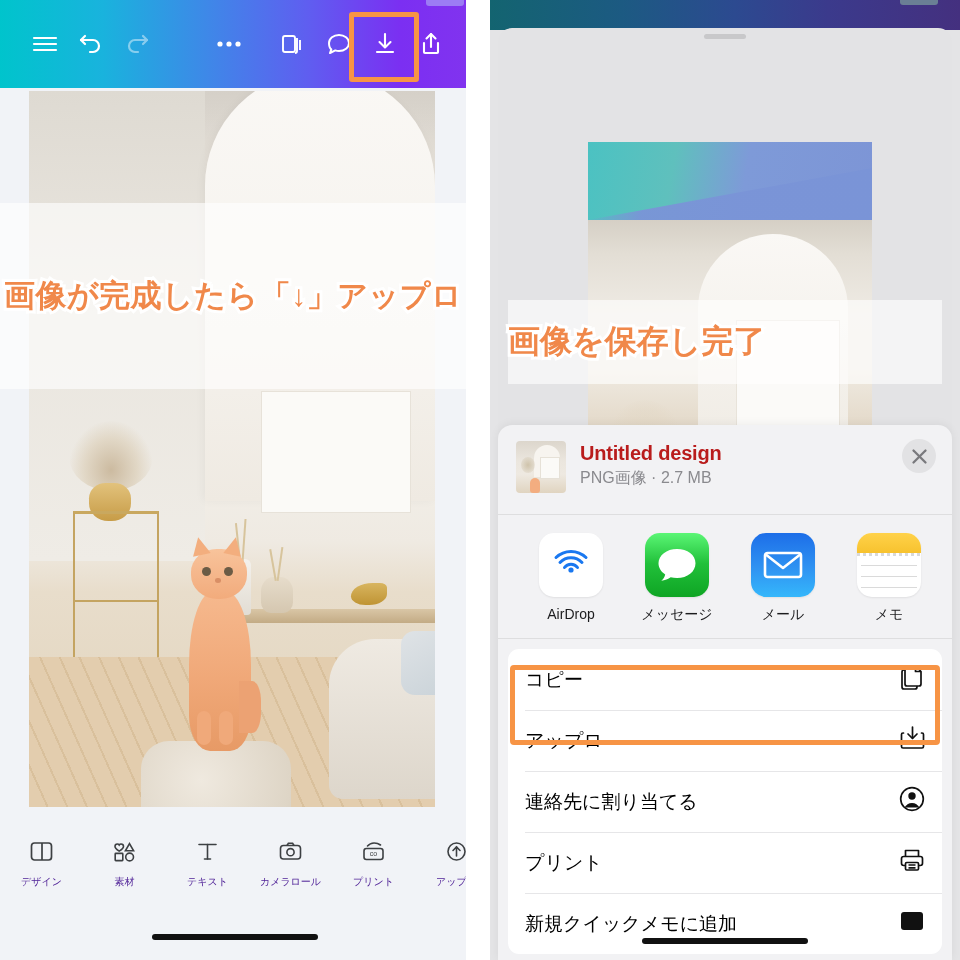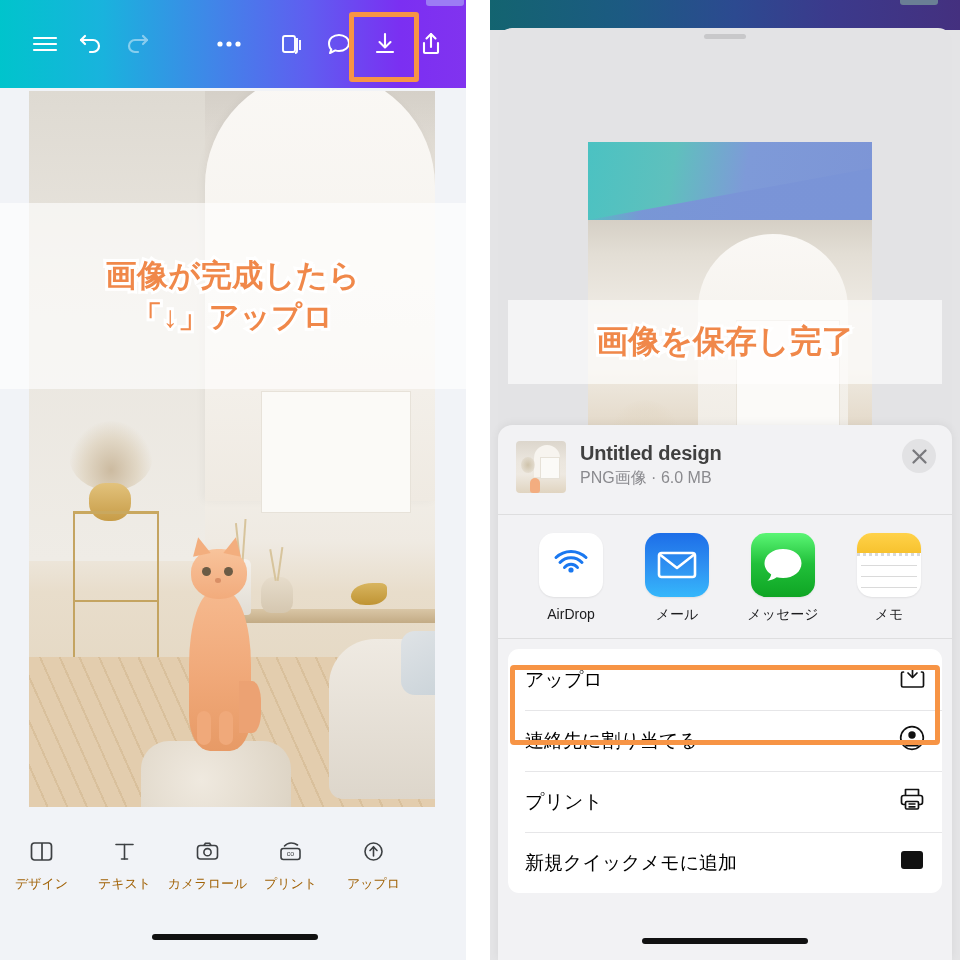--- a/index.html
+++ b/index.html
@@ -135,21 +135,21 @@
   .cat-eye.l { left: 25px; } .cat-eye.r { left: 47px; }
   .cat-nose { position:absolute; left:38px; top:47px; width:6px; height:5px; background:#d98f66; border-radius:50% 50% 60% 60%; }
   .cat-leg { position:absolute; bottom:6px; width:14px; height:34px; background:#f0a97a; border-radius:7px; }
   .cat-leg.l { left: 20px; } .cat-leg.r { left: 42px; }
   .cat-tail { position:absolute; left: 62px; top: 150px; width: 22px; height: 52px; background:#eca273; border-radius: 0 40% 40% 0; }
 
   
   .caption-band {
     position: absolute; left: 0; top: 203px; width: 466px; height: 186px;
     background: rgba(255,255,255,0.62);
-    display: flex; flex-direction: column; align-items: center; justify-content: center;
+    display: flex; flex-direction: row; align-items: center; justify-content: center;
     gap: 2px;
   }
   .caption-line {
     color: #f0884a; font-weight: 700; font-size: 31px; line-height: 1.28;
     letter-spacing: 0.5px; white-space: nowrap;
     -webkit-text-stroke: 6px #ffffff; paint-order: stroke fill;
   }
   .caption-line.small { font-size: 30px; }
 
   
@@ -157,21 +157,21 @@
     position: absolute; left: 0; bottom: 0; width: 466px; height: 142px;
     background: #f1f3f7;
     display: flex; align-items: flex-start; padding-top: 18px;
   }
   .nav-item {
     flex: 0 0 auto; width: 83px;
     display: flex; flex-direction: column; align-items: center; gap: 9px;
     color: #3d3f43;
   }
   .nav-item .nav-ico { height: 30px; display:flex; align-items:center; justify-content:center; }
-  .nav-item .nav-lbl { font-size: 13px; color: #a16207; white-space: nowrap; font-family: Liberation Serif, serif; }
+  .nav-item .nav-lbl { font-size: 10px; color: #4c1d95; white-space: nowrap; font-family: Liberation Serif, serif; }
   .home-bar {
     position: absolute; left: 152px; bottom: 20px; width: 166px; height: 6px;
     background: #111; border-radius: 3px;
   }
 
   
   .panel-right {
     position: absolute; left: 490px; top: 0; width: 470px; height: 960px;
     background: #e4e4e6; overflow: hidden;
   }
@@ -218,21 +218,21 @@
     background:#fbfaf8; border:1px solid #e8e3da;
   }
   .r-prev-plant {
     position:absolute; left:22px; top:196px; width:70px; height:70px;
     background: radial-gradient(ellipse at 50% 60%, rgba(226,215,196,0.9) 0%, rgba(226,215,196,0.35) 55%, rgba(226,215,196,0) 75%);
     border-radius:50%;
   }
   .r-caption-band {
     position: absolute; left: 18px; top: 300px; width: 434px; height: 84px;
     background: rgba(255,255,255,0.62);
-    display:flex; align-items:center; justify-content:center;
+    display:flex; align-items:center; 
   }
   .r-caption-text {
     color: #f0884a; font-weight: 700; font-size: 32px; white-space: nowrap;
     -webkit-text-stroke: 6px #ffffff; paint-order: stroke fill;
   }
 
   .share-card {
     position: absolute; left: 8px; top: 425px; width: 454px; height: 535px;
     background: #f2f2f4; border-radius: 14px 14px 0 0;
     box-shadow: 0 -1px 10px rgba(0,0,0,0.06);
@@ -245,21 +245,21 @@
   .doc-thumb {
     width: 50px; height: 52px; border-radius: 4px; overflow: hidden; flex: 0 0 auto;
     background: linear-gradient(180deg,#dcd6cc 0%, #ebe6de 38%, #eee9e1 64%, #e0d4c0 100%);
     position: relative;
   }
   .doc-thumb .t-arch { position:absolute; left:18px; top:4px; width:26px; height:32px; background:#f7f4ef; border-radius:13px 13px 0 0; }
   .doc-thumb .t-frame { position:absolute; left:24px; top:16px; width:20px; height:22px; background:#fbfaf7; border:1px solid #e6e1d7; }
   .doc-thumb .t-plant { position:absolute; left:5px; top:16px; width:14px; height:16px; background:radial-gradient(ellipse,#cfc3ab,rgba(207,195,171,0)); border-radius:50%; }
   .doc-thumb .t-cat { position:absolute; left:14px; bottom:0px; width:10px; height:15px; background:#f3ad80; border-radius:5px 5px 3px 3px; }
   .doc-meta { display:flex; flex-direction:column; gap:3px; padding-top:1px; }
-  .doc-title { font-size: 20px; font-weight: 700; color: #404040; letter-spacing:-0.2px; }
+  .doc-title { font-size: 20px; font-weight: 700; color: #b91c1c; letter-spacing:-0.2px; }
   .doc-sub { font-size: 16px; color: #8a8a8e; }
   .close-btn {
     position: absolute; right: 16px; top: 14px; width: 34px; height: 34px; border-radius: 50%;
     background: #e2e2e4; display: flex; align-items: center; justify-content: center;
   }
 
   .app-row {
     display: flex; align-items: flex-start; gap: 0; padding: 18px 0 14px 20px;
     border-bottom: 1px solid #dededf; overflow: hidden;
   }
@@ -405,20 +405,31 @@
         <span class="nav-ico">
           <svg width="25" height="25" viewBox="0 0 25 25" fill="none" stroke="#3d4043" stroke-width="1.7">
             <rect x="2.5" y="4" width="20" height="17" rx="3"></rect>
               <line x1="13" y1="4" x2="13" y2="21"></line>
           </svg>
         </span>
         <span class="nav-lbl">デザイン</span>
       </div>
       <div class="nav-item">
         <span class="nav-ico">
+          <svg width="25" height="25" viewBox="0 0 25 25" fill="none" stroke="#3d4043" stroke-width="1.6">
+            <path d="M3 7.5c0-1.4 1.1-2.5 2.4-2.5 .8 0 1.4.4 1.8 1 .4-.6 1-1 1.8-1C10.4 5 11.5 6.1 11.5 7.5c0 2-4.3 4.6-4.3 4.6S3 9.5 3 7.5z"></path>
+            <path d="M17.5 4.6 L21.6 11.8 H13.4 Z"></path>
+            <rect x="3.2" y="14.4" width="7.6" height="7.2" rx="0.6"></rect>
+            <circle cx="17.6" cy="18" r="3.9"></circle>
+          </svg>
+        </span>
+        <span class="nav-lbl">素材</span>
+      </div>
+      <div class="nav-item">
+        <span class="nav-ico">
           <svg width="25" height="25" viewBox="0 0 25 25" fill="none" stroke="#3d4043" stroke-width="1.6" stroke-linecap="round">
             <line x1="4" y1="5.5" x2="21" y2="5.5"></line>
               <line x1="12.5" y1="5.5" x2="12.5" y2="20"></line>
             <line x1="9.5" y1="20" x2="15.5" y2="20"></line>
           </svg>
         </span>
         <span class="nav-lbl">テキスト</span>
       </div>
       <div class="nav-item">
         <span class="nav-ico">
@@ -480,21 +491,21 @@
 
       <div class="share-head">
         <div class="doc-thumb">
           <div class="t-arch"></div>
             <div class="t-frame"></div>
             <div class="t-plant"></div>
             <div class="t-cat"></div>
         </div>
         <div class="doc-meta">
           <div class="doc-title">Untitled design</div>
-          <div class="doc-sub">PNG画像 · 6.0 MB</div>
+          <div class="doc-sub">PNG画像 · 2.7 MB</div>
         </div>
         <div class="close-btn">
           <svg width="17" height="17" viewBox="0 0 17 17" fill="none" stroke="#79797d" stroke-width="2.3" stroke-linecap="round">
             <line x1="2.5" y1="2.5" x2="14.5" y2="14.5"></line>
               <line x1="14.5" y1="2.5" x2="2.5" y2="14.5"></line>
           </svg>
         </div>
       </div>
 
       <div class="app-row">
@@ -503,55 +514,65 @@
             <svg width="40" height="40" viewBox="0 0 40 40" fill="none" stroke="#1a78f0" stroke-width="3" stroke-linecap="round">
               <circle cx="20" cy="25" r="2.6" fill="#1a78f0" stroke="none"></circle>
               <path d="M13.5 22.5 a8 8 0 0 1 13 0"></path>
               <path d="M9 17.5 a15 15 0 0 1 22 0"></path>
               <path d="M5 12.5 a21.5 21.5 0 0 1 30 0"></path>
             </svg>
           </div>
           <div class="app-label">AirDrop</div>
         </div>
         <div class="app-item">
+          <div class="app-icon ic-messages">
+            <svg width="44" height="42" viewBox="0 0 44 42" fill="#fff">
+              <path d="M22 5C11.5 5 3.5 11.4 3.5 19.3c0 4.5 2.6 8.5 6.7 11.1-.5 2.4-1.9 4.7-3.9 6.4 3.7-.3 7-1.6 9.4-3.5 1.9.5 4 .8 6.3.8 10.5 0 18.5-6.4 18.5-14.8S32.5 5 22 5z"></path>
+            </svg>
+          </div>
+          <div class="app-label">メッセージ</div>
+        </div>
+        <div class="app-item">
           <div class="app-icon ic-mail">
             <svg width="40" height="30" viewBox="0 0 40 30" fill="none" stroke="#fff" stroke-width="2.6" stroke-linejoin="round">
               <rect x="2" y="3" width="36" height="24" rx="2.5"></rect>
               <path d="M2.8 4.5 L20 18 L37.2 4.5"></path>
             </svg>
           </div>
           <div class="app-label">メール</div>
-        </div>
-        <div class="app-item">
-          <div class="app-icon ic-messages">
-            <svg width="44" height="42" viewBox="0 0 44 42" fill="#fff">
-              <path d="M22 5C11.5 5 3.5 11.4 3.5 19.3c0 4.5 2.6 8.5 6.7 11.1-.5 2.4-1.9 4.7-3.9 6.4 3.7-.3 7-1.6 9.4-3.5 1.9.5 4 .8 6.3.8 10.5 0 18.5-6.4 18.5-14.8S32.5 5 22 5z"></path>
-            </svg>
-          </div>
-          <div class="app-label">メッセージ</div>
         </div>
         <div class="app-item">
           <div class="app-icon ic-notes">
             <div class="nb"></div>
               <div class="nperf"></div>
             <div class="nl" style="top:32px"></div>
             <div class="nl" style="top:43px"></div>
             <div class="nl" style="top:54px"></div>
           </div>
           <div class="app-label">メモ</div>
         </div>
         <div class="app-item">
           
           
         </div>
       </div>
 
       <div class="actions">
         <div class="action-group">
 
+          <div class="action-row">
+            <span>コピー</span>
+            <span>
+              <svg width="25" height="27" viewBox="0 0 25 27" fill="none" stroke="#111" stroke-width="1.7" stroke-linejoin="round">
+                <path d="M7 2 h8.5 L21 7.5 V20 a2 2 0 0 1 -2 2 h-12 a2 2 0 0 1 -2 -2 V4 a2 2 0 0 1 2 -2z"></path>
+                <path d="M15.5 2 v5.5 H21"></path>
+                <path d="M5 6 H4 a2 2 0 0 0 -2 2 v15 a2 2 0 0 0 2 2 h11 a2 2 0 0 0 2 -2 v-1"></path>
+              </svg>
+            </span>
+          </div>
 
           <div class="action-row">
             <span>アップロ</span>
             <span>
               <svg width="25" height="26" viewBox="0 0 25 26" fill="none" stroke="#111" stroke-width="1.7" stroke-linecap="round" stroke-linejoin="round">
                 <path d="M12.5 2 v11"></path>
                   <path d="M8 9 L12.5 13.5 L17 9"></path>
                 <path d="M3.5 8 H3 a1.5 1.5 0 0 0 -1.5 1.5 v12 A1.5 1.5 0 0 0 3 23 h19 a1.5 1.5 0 0 0 1.5 -1.5 v-12 A1.5 1.5 0 0 0 22 8 h-.5"></path>
               </svg>
             </span>

